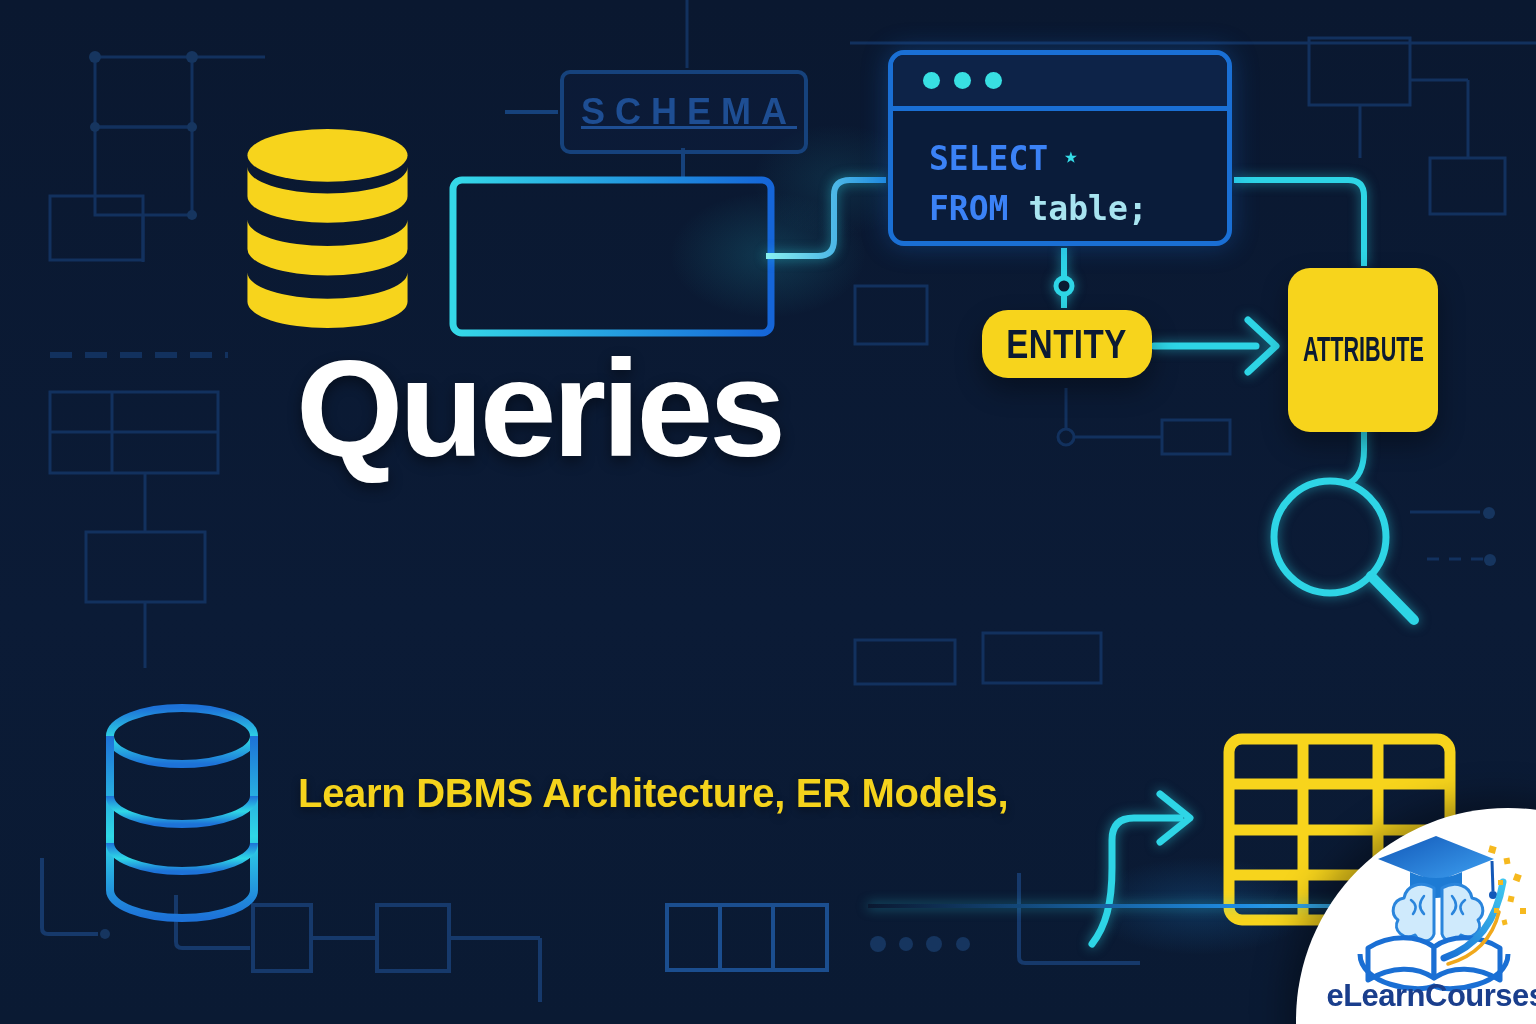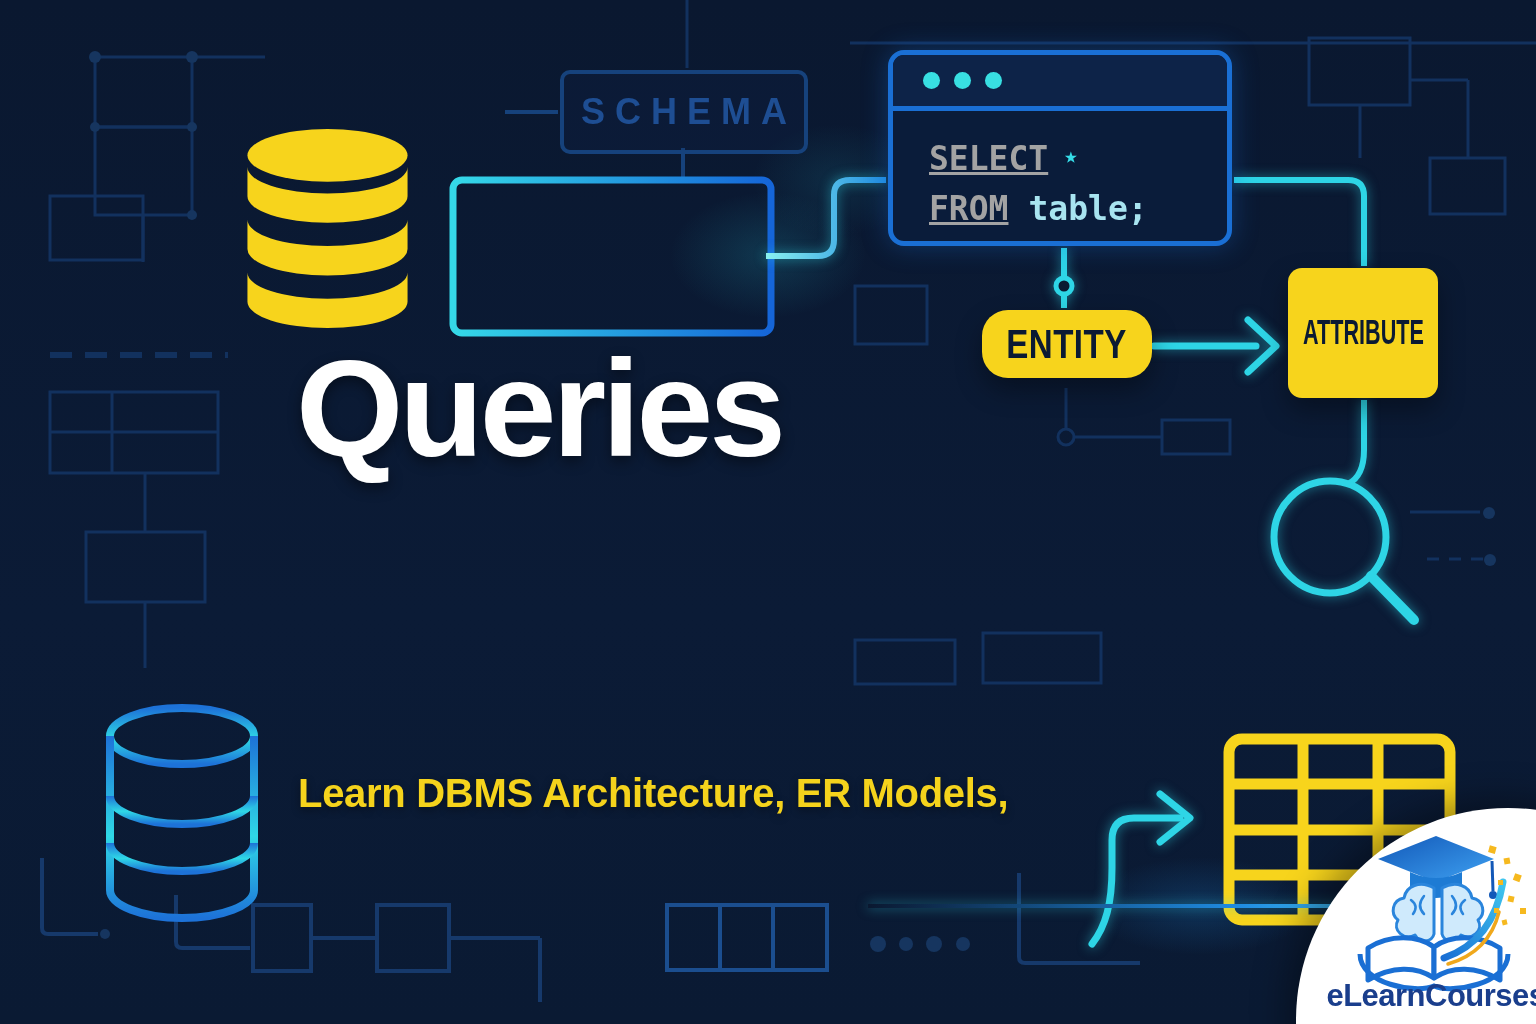--- a/index.html
+++ b/index.html
@@ -21,43 +21,43 @@
   .schema-table{position:absolute;left:448px;top:175px;z-index:1;}
   .db-blue{position:absolute;left:100px;top:698px;z-index:1;}
   .table-yellow{position:absolute;left:1222px;top:732px;z-index:1;}
   .connectors{position:absolute;left:0;top:0;z-index:2;
               filter:drop-shadow(0 0 6px rgba(46,213,230,.55));}
 
   
   .schema-box{position:absolute;left:560px;top:70px;width:240px;height:76px;z-index:1;
     border:4px solid #16427C;border-radius:10px;display:flex;align-items:center;justify-content:center;
     background:rgba(16,40,82,.18);}
-  .schema-box span{color:#1E4E93;font-size:36px;font-weight:700;letter-spacing:10px;padding-left:10px;}
+  .schema-box span{color:#1E4E93;font-size:36px;font-weight:700;letter-spacing:10px;padding-left:10px;text-decoration:underline;}
 
   
   .code-window{position:absolute;left:888px;top:50px;width:344px;height:196px;z-index:3;
     box-sizing:border-box;border:5px solid #1A6FD4;border-radius:16px;background:#0A1C3A;
     box-shadow:0 0 26px rgba(26,111,212,.35);overflow:hidden;}
   .titlebar{height:51px;background:#0D2348;border-bottom:5px solid #1A6FD4;
     display:flex;align-items:center;gap:14px;padding-left:30px;}
   .dot{width:17px;height:17px;border-radius:50%;background:#38DFE2;}
   .code{padding:20px 0 0 36px;font-family:"DejaVu Sans Mono",monospace;font-size:33px;
     font-weight:600;line-height:50px;color:#35DCE8;}
-  .code .kw{color:#a3a3a3;text-decoration:underline;}
+  .code .kw{color:#3b82f6;}
   .code .star{font-size:22px;vertical-align:7px;margin-left:16px;color:#35DCE8;}
   .code .arg{color:#A8E4F0;margin-left:20px;}
 
   
   .entity-box{position:absolute;left:982px;top:310px;width:170px;height:68px;z-index:3;
     background:#F7D41C;border-radius:26px;display:flex;align-items:center;justify-content:center;
     box-shadow:0 12px 26px rgba(0,0,0,.35);}
   .entity-box span{color:#0B1A33;font-size:36px;font-weight:800;letter-spacing:.5px;
     display:inline-block;transform:scale(.92,1.15);}
-  .attribute-box{position:absolute;left:1288px;top:268px;width:150px;height:130px;z-index:3;
-    background:#F7D41C;border-radius:14px;display:flex;align-items:center;
+  .attribute-box{position:absolute;left:1288px;top:268px;width:150px;height:164px;z-index:3;
+    background:#F7D41C;border-radius:22px;display:flex;align-items:center;
     box-shadow:0 12px 26px rgba(0,0,0,.35);}
   .attribute-box span{color:#0B1A33;font-size:27px;font-weight:800;white-space:nowrap;
     display:inline-block;transform:scale(.8,1.28);}
 
   
   .title{position:absolute;left:296px;top:334px;z-index:3;color:#FFFFFF;
     font-size:138px;font-weight:700;line-height:148px;letter-spacing:-4px;
     text-shadow:0 5px 14px rgba(0,0,0,.45);}
   .subtitle{position:absolute;left:298px;top:766px;z-index:3;color:#F5D31C;
     font-size:40px;font-weight:700;line-height:54px;letter-spacing:-.3px;

